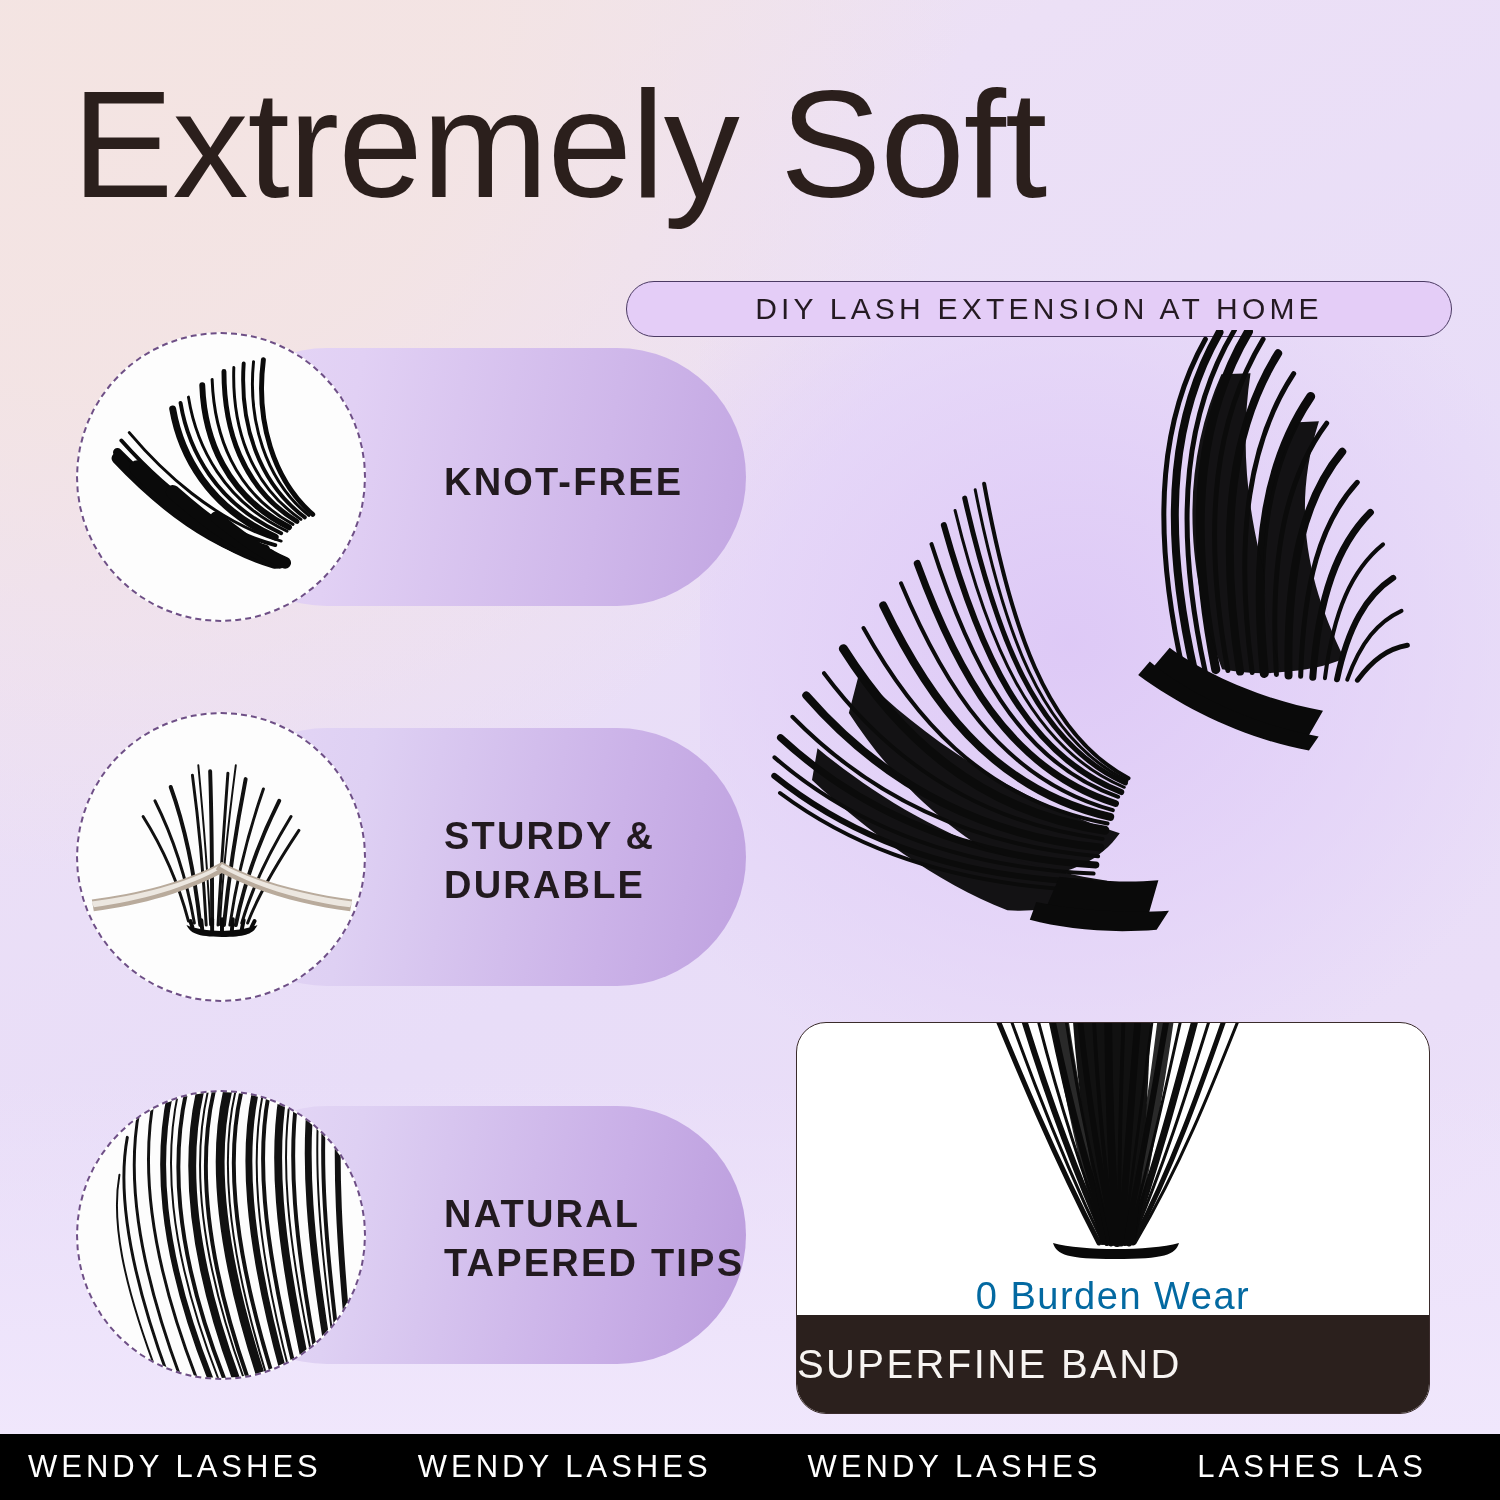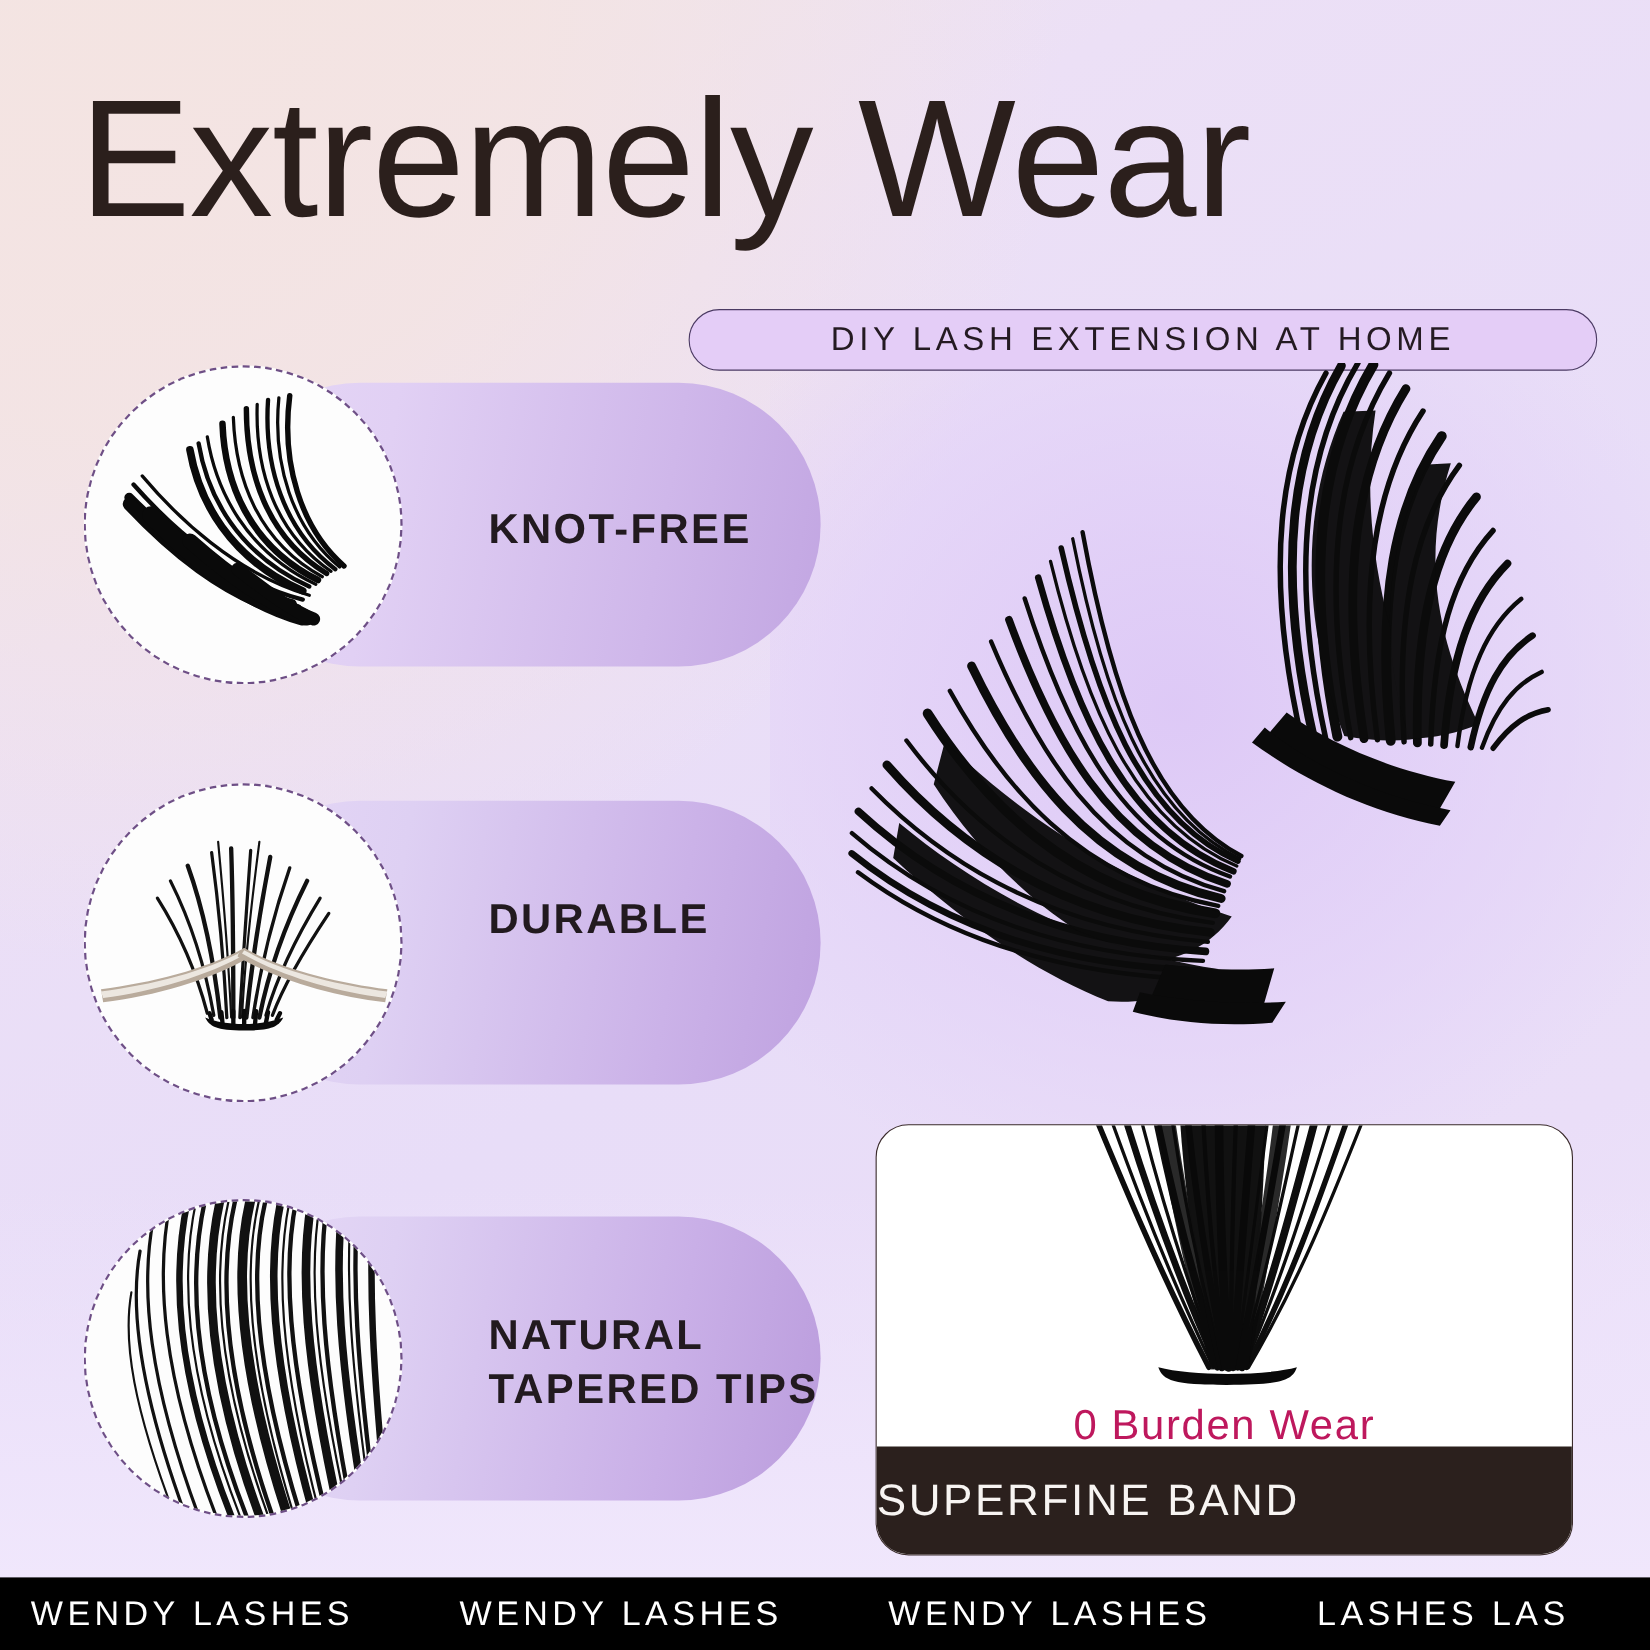--- a/index.html
+++ b/index.html
@@ -128,21 +128,21 @@
   .band-card-art { position: absolute; left: 0; top: 0; width: 100%; height: 258px; overflow: hidden; }
   .band-card-art svg { position: absolute; left: 50%; transform: translateX(-50%); top: -72px; width: 420px; height: 330px; }
 
   .band-caption {
     position: absolute;
     left: 0; top: 252px; width: 100%;
     text-align: center;
     font-size: 38px;
     font-weight: 300;
     letter-spacing: 1.5px;
-    color: #be185d;
+    color: #0369a1;
   }
   .band-bar {
     position: absolute;
     left: 0; bottom: 0; width: 100%; height: 98px;
     background: #2b201d;
     display: flex; align-items: center; justify-content: flex-start;
   }
   .band-bar span {
     font-size: 40px;
     font-weight: 400;
@@ -175,21 +175,21 @@
   }
 </style>
 </head>
 <body>
 
 <div id="poster">
 
   <div class="hero-wash"></div>
   <div class="bottom-wash"></div>
 
-  <div class="title">Extremely Wear</div>
+  <div class="title">Extremely Soft</div>
 
   <div class="subtitle-pill">
     <span>DIY LASH EXTENSION AT HOME</span>
   </div>
 
   <div class="feature-row r1">
     <div class="feature-pill"></div>
     <div class="feature-label">
       <div>KNOT-FREE</div>
     </div>
@@ -215,20 +215,21 @@
           <path d="M96 160 C130 190 168 218 204 231" stroke-width="14"></path>
           <path d="M140 186 C166 206 186 222 210 232" stroke-width="12"></path>
         </g>
       </svg>
     </div>
   </div>
 
   <div class="feature-row r2">
     <div class="feature-pill"></div>
     <div class="feature-label">
+      <div>STURDY &amp;</div>
       <div>DURABLE</div>
     </div>
     <div class="thumb">
       <svg viewBox="0 0 290 290" preserveAspectRatio="xMidYMid meet">
 
         <g fill="none" stroke="#111" stroke-linecap="round">
           <path d="M124 214 C120 178 112 124 94 74" stroke-width="4"></path>
           <path d="M130 214 C128 176 124 122 116 62" stroke-width="3"></path>
           <path d="M136 214 C136 174 136 118 134 58" stroke-width="4"></path>
           <path d="M142 214 C144 174 148 116 152 60" stroke-width="3"></path>

